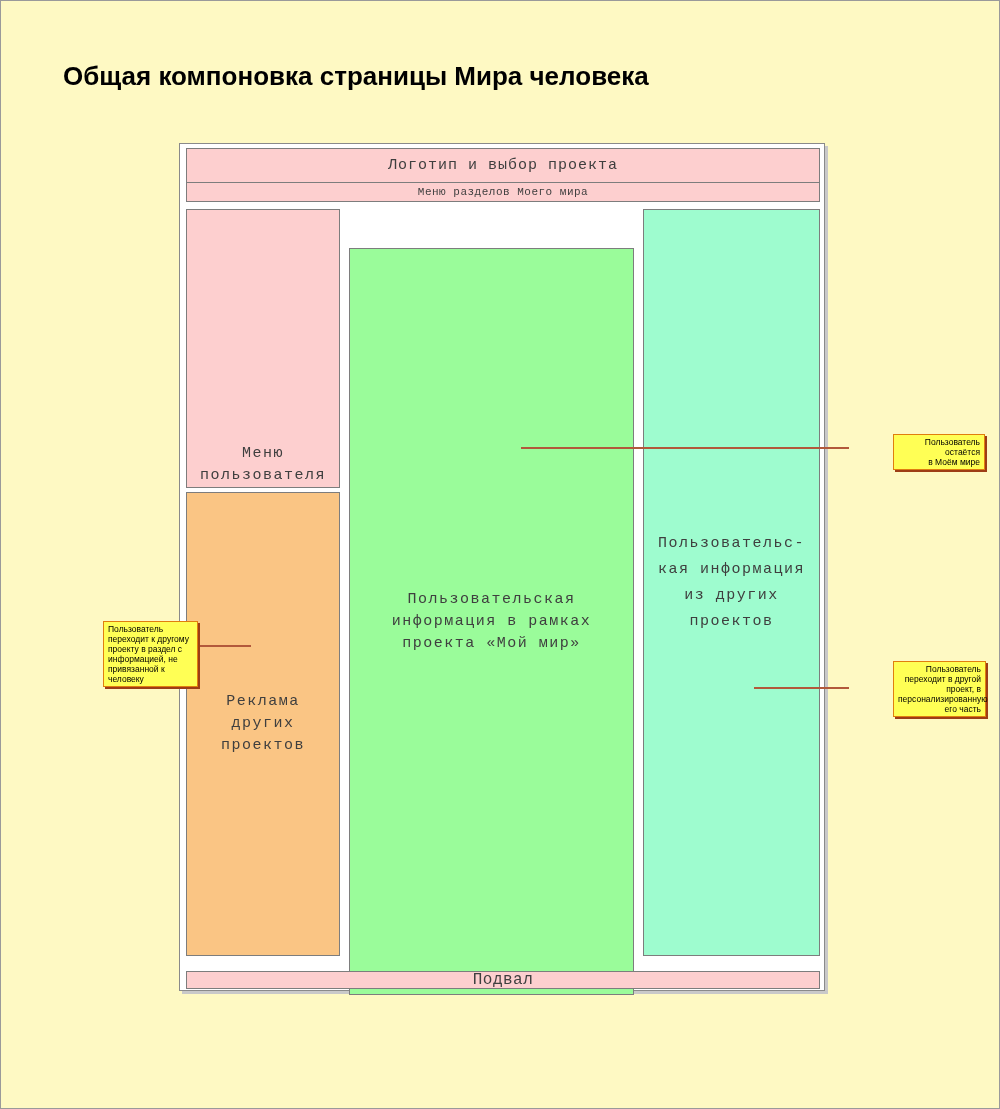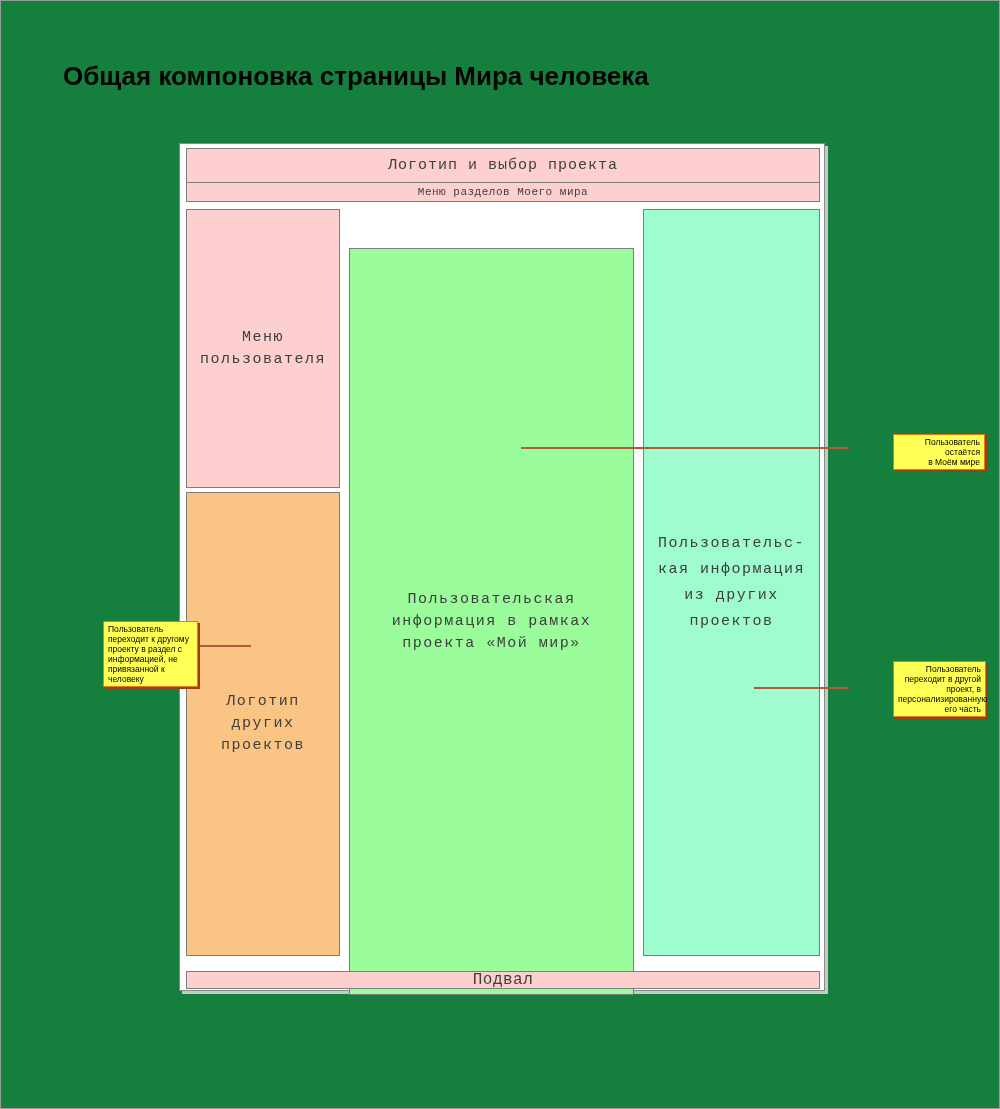--- a/index.html
+++ b/index.html
@@ -1,19 +1,19 @@
 <!DOCTYPE html>
 <html><head>
 <meta charset="utf-8">
 <style>
   html,body{margin:0;padding:0;background:#fff;}
   .page{
     position:relative;
     width:1000px;height:1109px;
-    background:#15803d;
+    background:#fef9c3;
     border:1px solid #9a9a9a;
     box-sizing:border-box;
     overflow:hidden;
     font-family:"Liberation Sans", sans-serif;
     padding-left:24px;
   }
   .title{
     position:absolute;left:62px;top:60px;margin:0;
     font-family:"Liberation Sans", sans-serif;
     font-weight:bold;font-size:26px;color:#000;
@@ -35,21 +35,21 @@
     font-family:"Liberation Mono","DejaVu Sans Mono",monospace;
     color:#3f3f3f;
     white-space:pre-line;
   }
   .pink{background:#fdcfcf;}
   .orange{background:#fac584;}
   .green{background:#9afc9a;margin-top:39px;}
   .teal{background:#9efccf;}
   .bar1{left:6px;top:4px;width:634px;height:35px;font-size:15px;letter-spacing:1px;}
   .bar2{left:6px;top:38px;width:634px;height:20px;font-size:11px;letter-spacing:0.5px;}
-  .user-menu{left:6px;top:65px;width:154px;height:279px;font-size:15px;letter-spacing:1.5px;line-height:22px;}
+  .user-menu{left:6px;top:65px;width:154px;height:279px;font-size:15px;letter-spacing:1.5px;line-height:22px;align-items:flex-end;}
   .ads{left:6px;top:348px;width:154px;height:464px;font-size:15px;letter-spacing:1.5px;line-height:22px;}
   .main-content{left:169px;top:65px;width:285px;height:747px;font-size:15px;letter-spacing:1.5px;line-height:22px;}
   .external-content{left:463px;top:65px;width:177px;height:747px;font-size:15px;letter-spacing:1.5px;line-height:26px;}
   .footer{left:6px;top:819px;width:634px;height:18px;font-size:16px;letter-spacing:0.5px;margin-top:8px;}
   .connector{
     position:absolute;height:2px;background:#b2593b;z-index:5;
   }
   .callout{
     position:absolute;z-index:6;box-sizing:border-box;
     background:#ffff55;
@@ -82,21 +82,21 @@
       <span>Меню разделов Моего мира</span>
     </div>
     <div class="box pink bar1">
       <span>Логотип и выбор проекта</span>
     </div>
     <div class="box pink user-menu">
       <span>Меню
 пользователя</span>
     </div>
     <div class="box orange ads">
-      <span>Логотип
+      <span>Реклама
 других
 проектов</span>
     </div>
     <div class="box green main-content">
       <span>Пользовательская
 информация в рамках
 проекта «Мой мир»</span>
     </div>
     <div class="box teal external-content">
       <span>Пользовательс-

